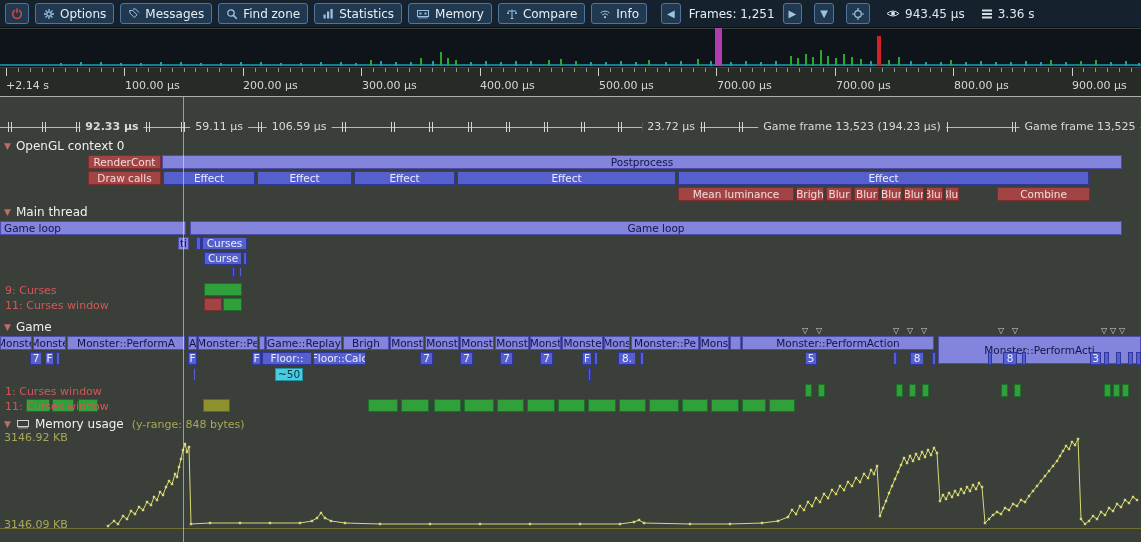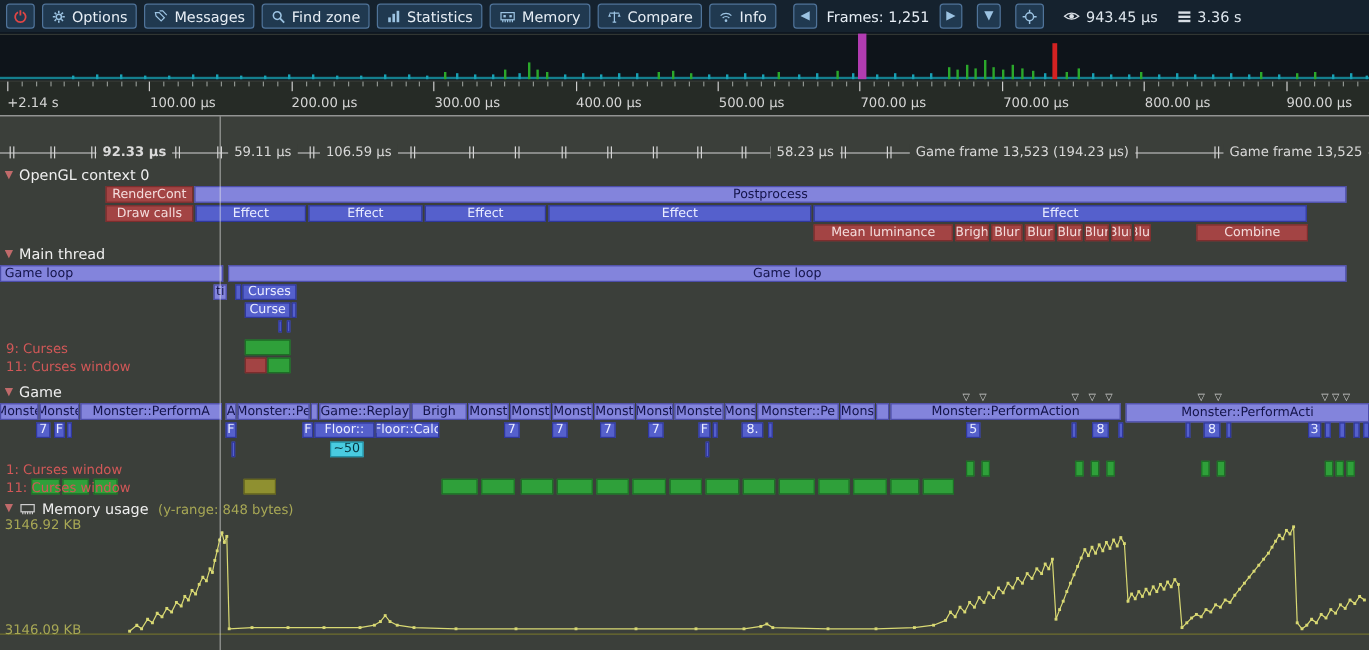--- a/index.html
+++ b/index.html
@@ -386,21 +386,21 @@
       <div class="fcap" style="left: 742px; top: 5px; height: 10px;"></div>
       <div class="fcap" style="left: 944px; top: 5px; height: 10px;"></div>
       <div class="fcap" style="left: 947px; top: 5px; height: 10px;"></div>
       <div class="fcap" style="left: 1012px; top: 5px; height: 10px;"></div>
       <div class="fcap" style="left: 1015px; top: 5px; height: 10px;"></div>
       <div class="fcap" style="left: 1132px; top: 5px; height: 10px;"></div>
       <div class="fcap" style="left: 1135px; top: 5px; height: 10px;"></div>
       <div class="slabel" style="left: 112px; top: 3px; font-weight: bold;">92.33 μs</div>
       <div class="slabel" style="left: 219px; top: 3px;">59.11 μs</div>
       <div class="slabel" style="left: 299px; top: 3px;">106.59 μs</div>
-      <div class="slabel" style="left: 671px; top: 3px;">58.23 μs</div>
+      <div class="slabel" style="left: 671px; top: 3px;">23.72 μs</div>
       <div class="slabel" style="left: 852px; top: 3px;">Game frame 13,523 (194.23 μs)</div>
       <div class="slabel" style="left: 1080px; top: 3px;">Game frame 13,525</div>
     </div>
 
   <div class="hdr" style="left:4px;top:139px">
       <span class="tri">▼</span>
       <span>OpenGL context 0</span>
     </div>
   <div class="hdr" style="left:4px;top:205px">
       <span class="tri">▼</span>
@@ -620,21 +620,21 @@
       <div class="bar purple" style="left: 425px; top: 336px; width: 34px; height: 14px; line-height: 12px;">Monst</div>
       <div class="bar purple" style="left: 460px; top: 336px; width: 34px; height: 14px; line-height: 12px;">Monst</div>
       <div class="bar purple" style="left: 495px; top: 336px; width: 34px; height: 14px; line-height: 12px;">Monst</div>
       <div class="bar purple" style="left: 530px; top: 336px; width: 31px; height: 14px; line-height: 12px;">Monst</div>
       <div class="bar purple" style="left: 562px; top: 336px; width: 41px; height: 14px; line-height: 12px;">Monste</div>
       <div class="bar purple" style="left: 604px; top: 336px; width: 26px; height: 14px; line-height: 12px;">Mons</div>
       <div class="bar purple" style="left: 631px; top: 336px; width: 68px; height: 14px; line-height: 12px;">Monster::Pe</div>
       <div class="bar purple" style="left: 700px; top: 336px; width: 29px; height: 14px; line-height: 12px;">Mons</div>
       <div class="bar purple" style="left: 730px; top: 336px; width: 11px; height: 14px; line-height: 12px;"></div>
       <div class="bar purple" style="left: 742px; top: 336px; width: 192px; height: 14px; line-height: 12px;">Monster::PerformAction</div>
-      <div class="bar purple" style="left: 938px; top: 336px; width: 203px; height: 16px; line-height: 12px;">Monster::PerformActi</div>
+      <div class="bar purple" style="left: 938px; top: 336px; width: 203px; height: 28px; line-height: 12px;">Monster::PerformActi</div>
       <div class="bar blue" style="left: 30px; top: 352px; width: 12px; height: 13px; line-height: 11px;">7</div>
       <div class="bar blue" style="left: 45px; top: 352px; width: 9px; height: 13px; line-height: 11px;">F</div>
       <div class="bar blue" style="left: 56px; top: 352px; width: 4px; height: 13px; line-height: 11px;"></div>
       <div class="bar blue" style="left: 188px; top: 352px; width: 9px; height: 13px; line-height: 11px;">F</div>
       <div class="bar blue" style="left: 252px; top: 352px; width: 9px; height: 13px; line-height: 11px;">F</div>
       <div class="bar blue" style="left: 262px; top: 352px; width: 50px; height: 13px; line-height: 11px;">Floor::</div>
       <div class="bar blue" style="left: 313px; top: 352px; width: 53px; height: 13px; line-height: 11px;">Floor::Calc</div>
       <div class="bar blue" style="left: 420px; top: 352px; width: 13px; height: 13px; line-height: 11px;">7</div>
       <div class="bar blue" style="left: 460px; top: 352px; width: 13px; height: 13px; line-height: 11px;">7</div>
       <div class="bar blue" style="left: 500px; top: 352px; width: 13px; height: 13px; line-height: 11px;">7</div>

